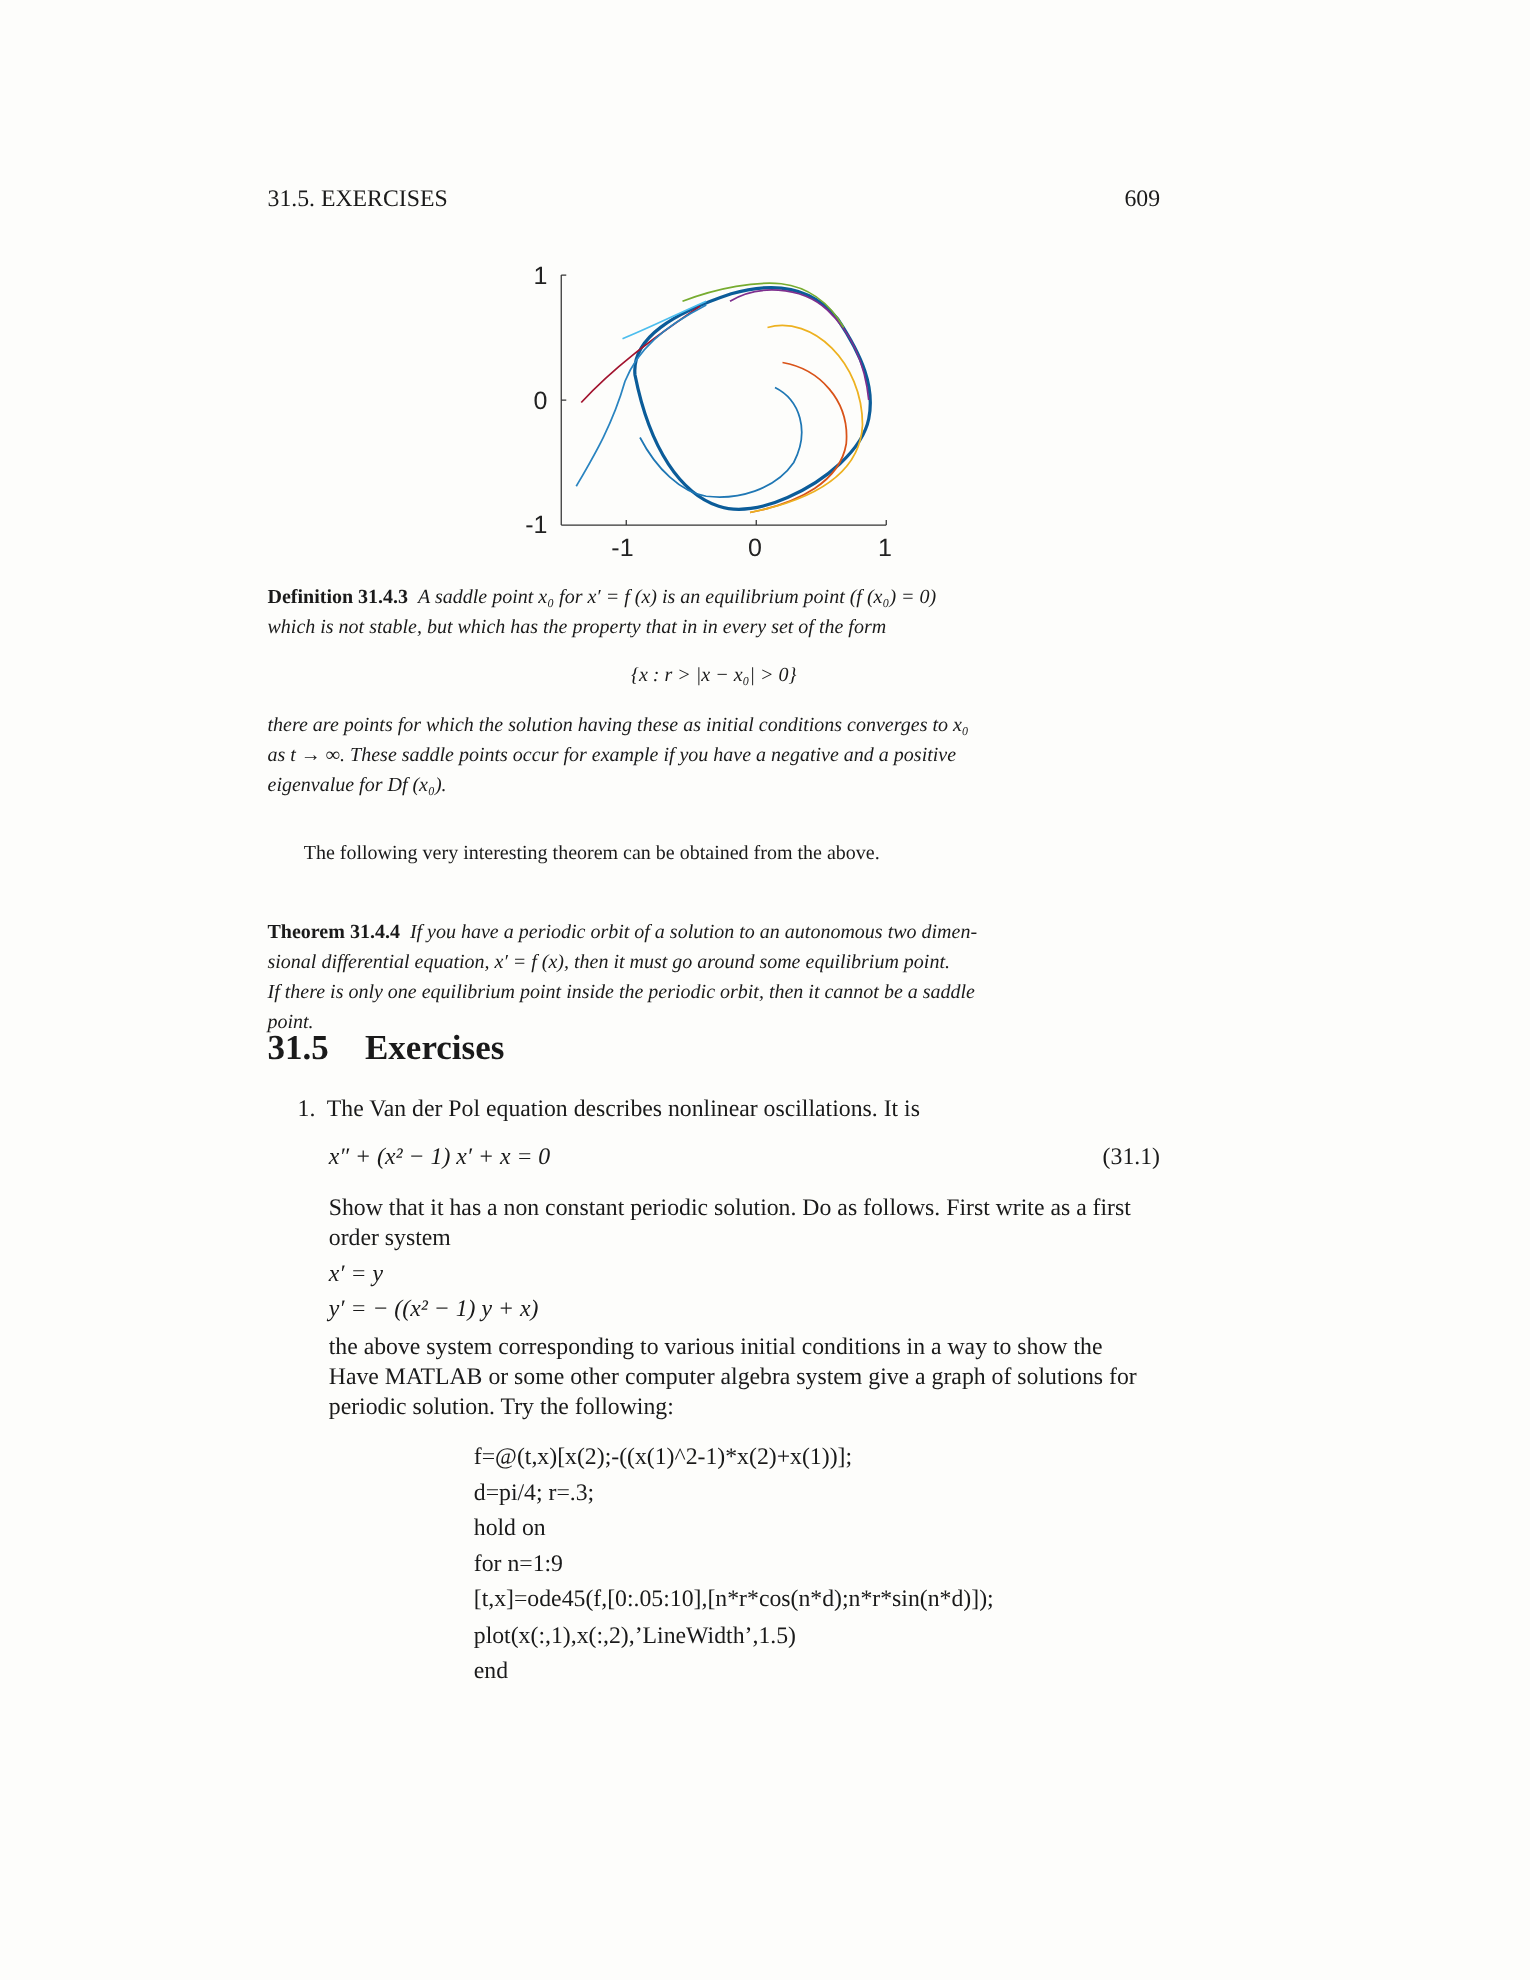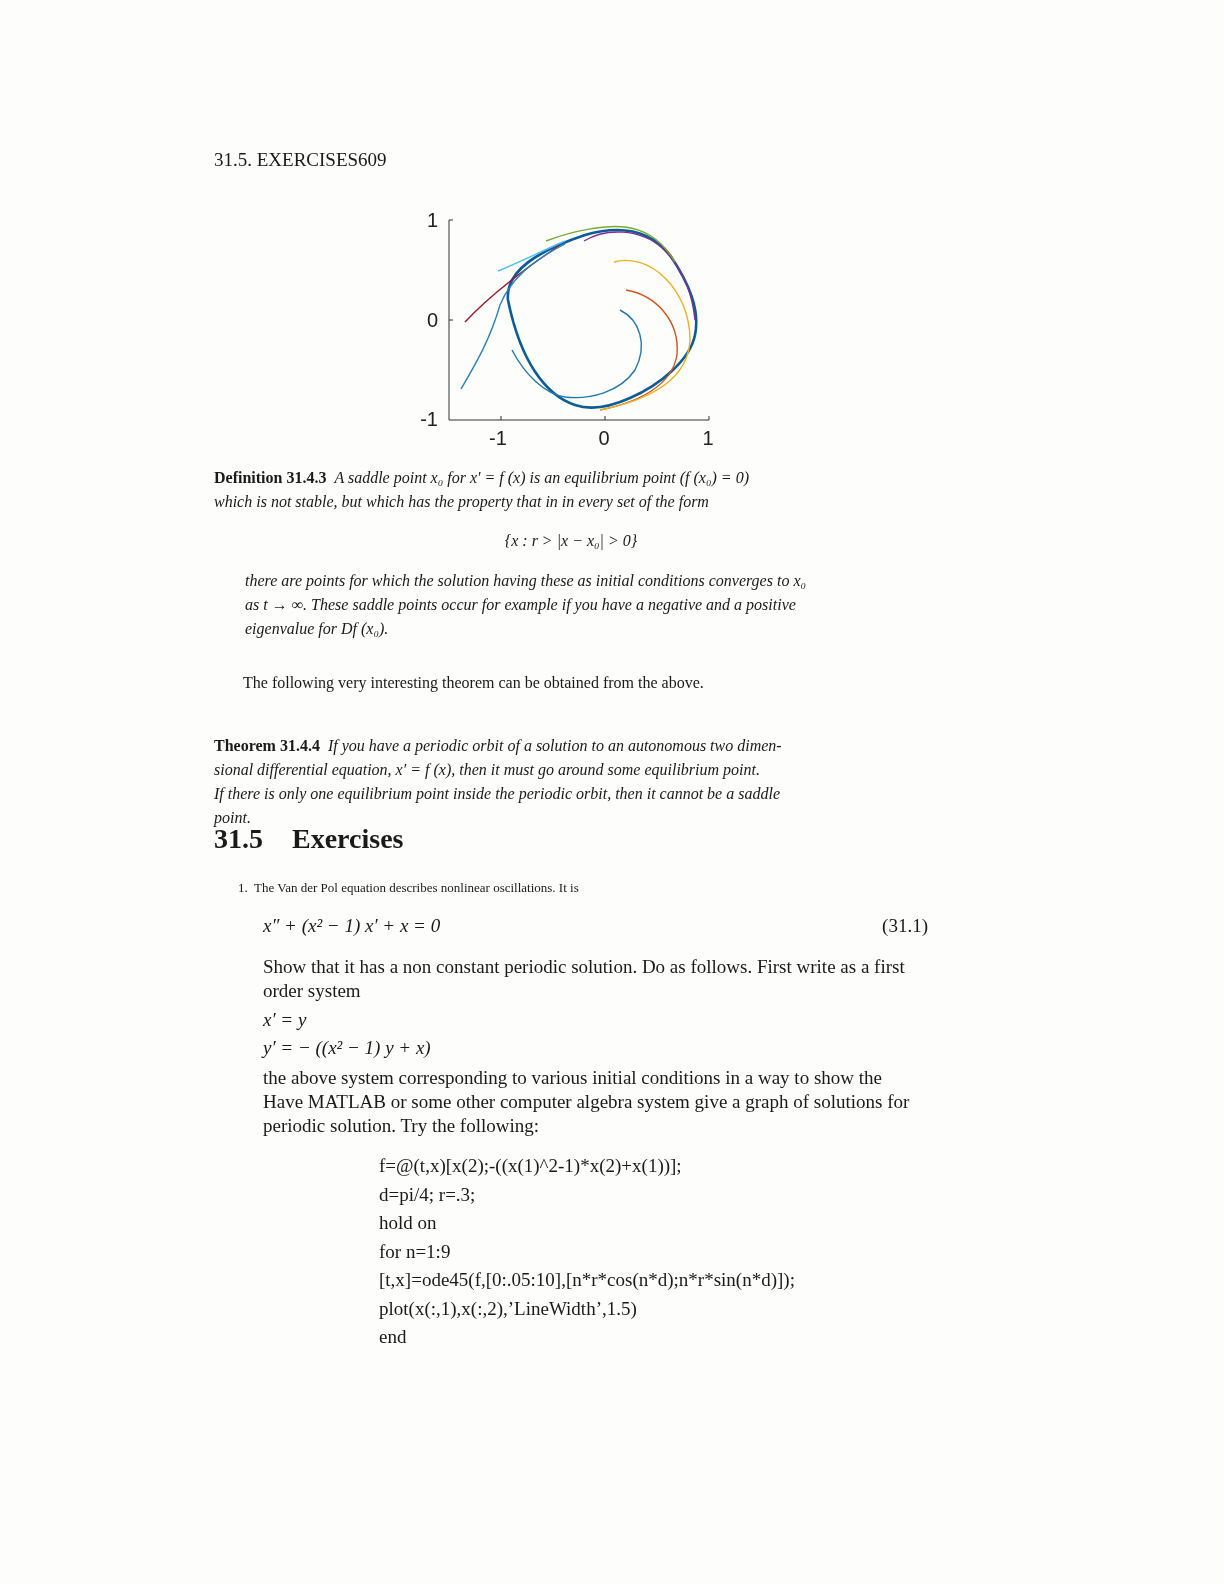--- a/index.html
+++ b/index.html
@@ -2,29 +2,29 @@
 <html><head>
 <meta charset="utf-8">
 <style>
   html, body { margin: 0; padding: 0; }
   body {
     width: 1224px; height: 1584px; background: #fdfdfb;
     font-family: "Liberation Serif", "DejaVu Serif", serif;
     color: #1a1a1a; position: relative; overflow: hidden;
   }
   .abs { position: absolute; }
-  .running-head { top: 149px; left: 214px; width: 714px; font-size: 19px; display: flex; justify-content: flex-start; }
+  .running-head { top: 149px; left: 214px; width: 714px; font-size: 19px; display: flex; justify-content: space-between; }
   .figure { left: 415px; top: 205px; width: 310px; height: 250px; }
   .para { left: 214px; width: 714px; font-size: 16px; line-height: 24px; text-align: justify; }
   .para i, .it { font-style: italic; }
   .b { font-weight: bold; font-style: normal; }
   .center { text-align: center; }
   .section { left: 214px; top: 823px; font-size: 28px; font-weight: bold; }
   .section .num { display: inline-block; width: 78px; }
-  .item { left: 238px; width: 690px; font-size: 13px; line-height: 24px; }
+  .item { left: 238px; width: 690px; font-size: 19px; line-height: 24px; }
   .indent { left: 263px; width: 665px; font-size: 19px; line-height: 24px; text-align: justify; }
   .eq { font-size: 19px; font-style: italic; }
   .eqnum { font-style: normal; position: absolute; right: 0; }
   .code { left: 379px; font-size: 19px; line-height: 28.5px; }
   .code div { white-space: pre; }
   svg text { font-family: "Liberation Sans", "DejaVu Sans", sans-serif; }
 </style>
 </head>
 <body>
 
@@ -76,21 +76,21 @@
   </svg>
 </div>
 
 <div class="abs para" style="top:466px;">
   <div><span class="b">Definition 31.4.3</span>&nbsp; <i>A saddle point x₀ for x′ = f (x) is an equilibrium point (f (x₀) = 0)</i></div>
   <div><i>which is not stable, but which has the property that in in every set of the form</i></div>
 </div>
 <div class="abs para center" style="top:529px;">
   <span class="it">{x : r &gt; |x − x₀| &gt; 0}</span>
 </div>
-<div class="abs para" style="top:569px;margin-left:31px;">
+<div class="abs para" style="top:569px;">
   <div><i>there are points for which the solution having these as initial conditions converges to x₀</i></div>
   <div><i>as t → ∞. These saddle points occur for example if you have a negative and a positive</i></div>
   <div><i>eigenvalue for Df (x₀).</i></div>
 </div>
 
 <div class="abs para" style="top:655px; text-indent:29px;margin-top:16px;">The following very interesting theorem can be obtained from the above.</div>
 
 <div class="abs para" style="top:734px;">
   <div><span class="b">Theorem 31.4.4</span>&nbsp; <i>If you have a periodic orbit of a solution to an autonomous two dimen-</i></div>
   <div><i>sional differential equation, x′ = f (x), then it must go around some equilibrium point.</i></div>

